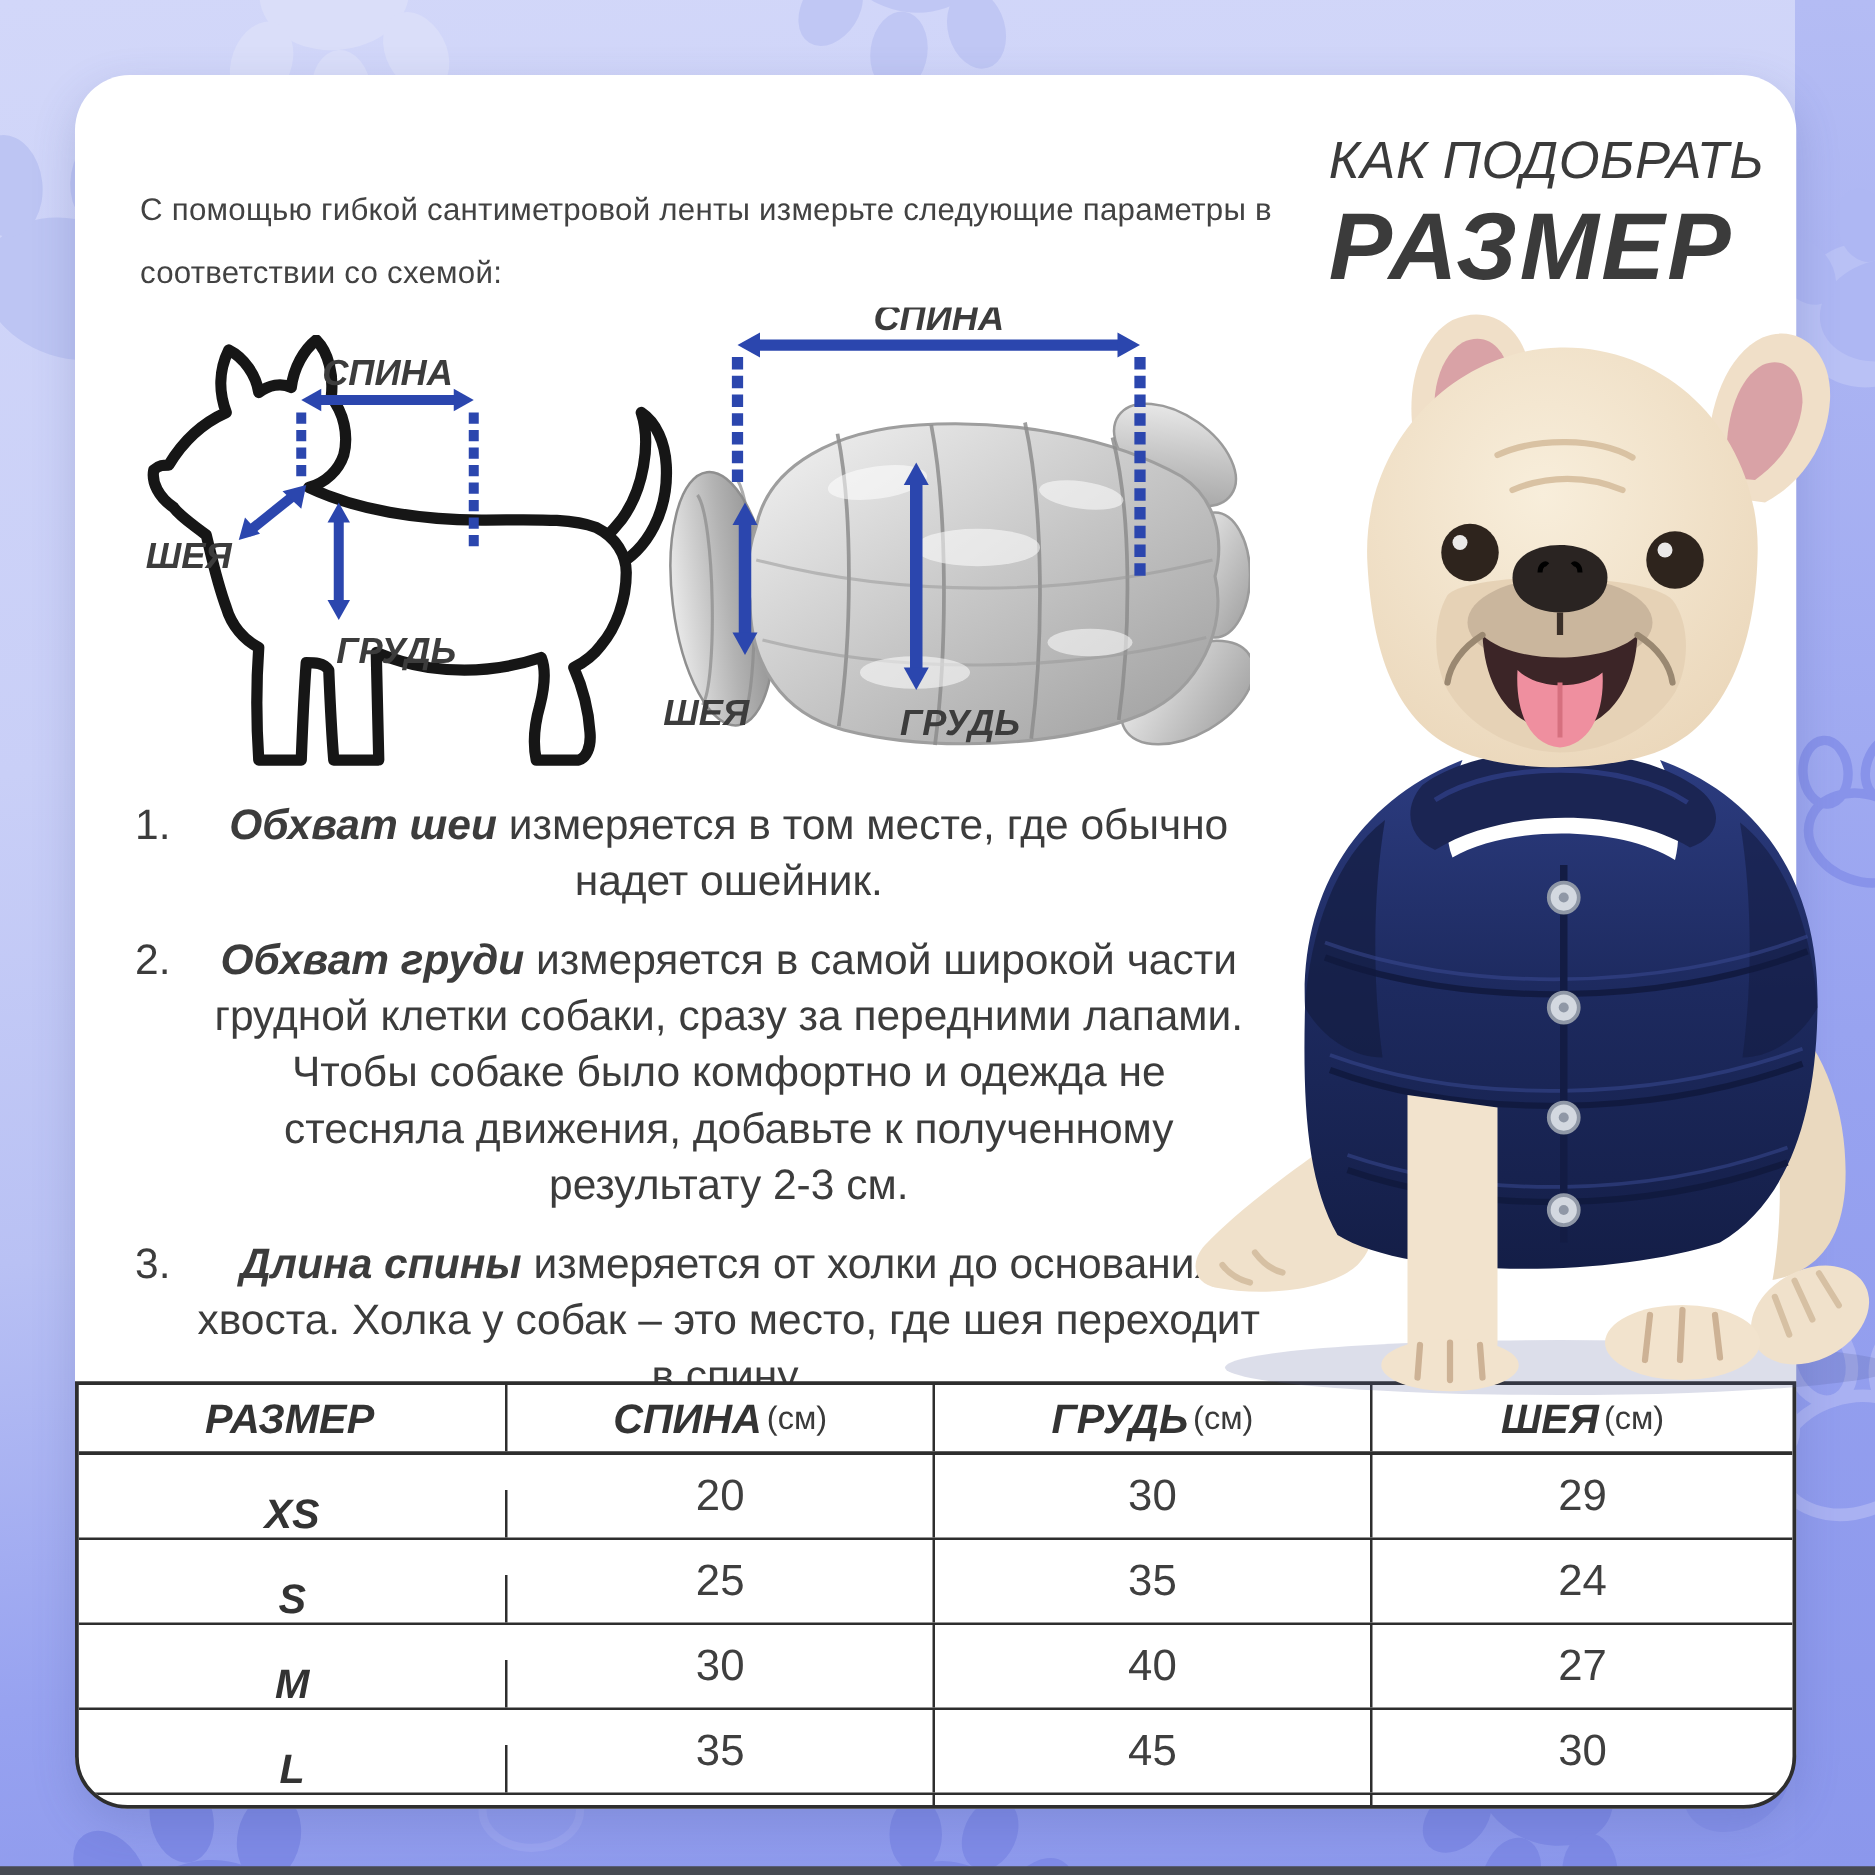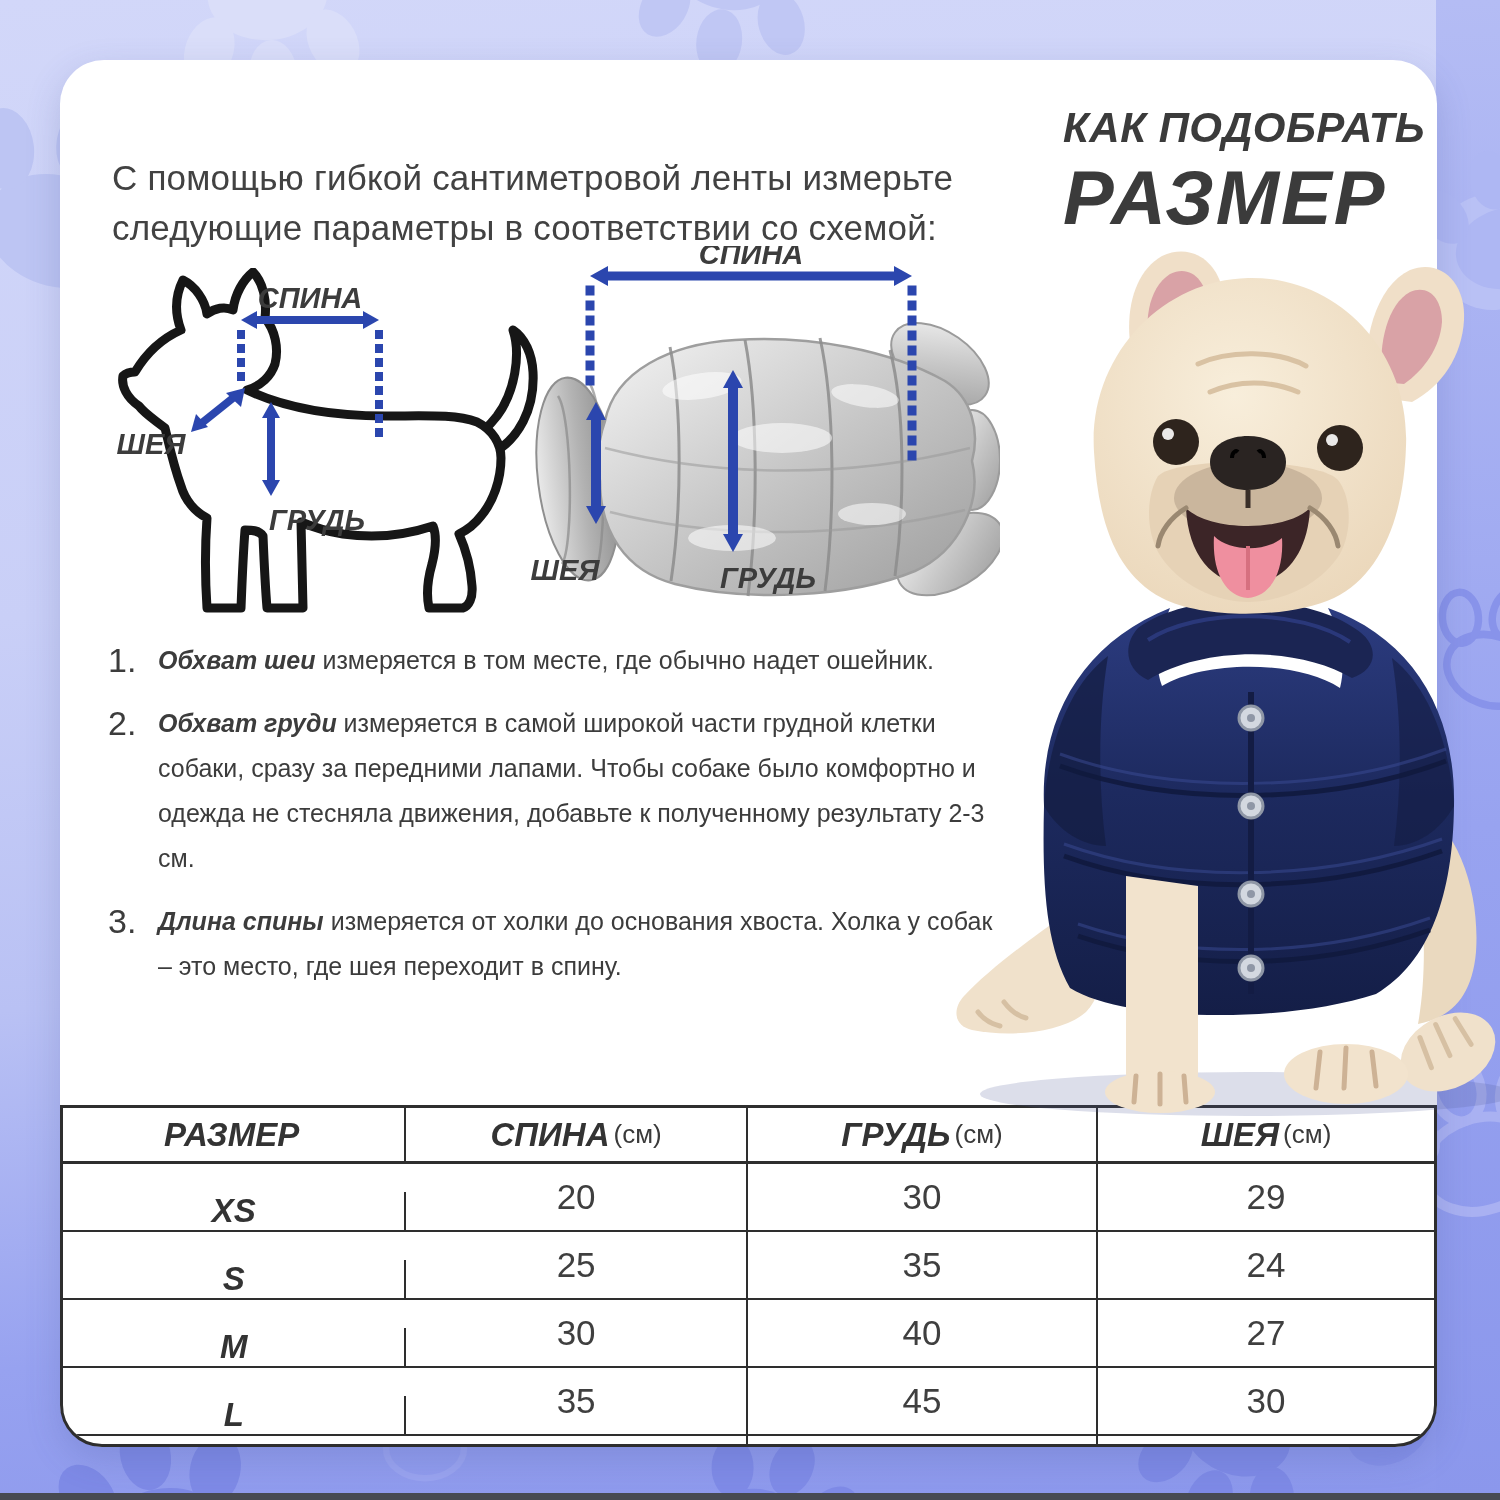--- a/index.html
+++ b/index.html
@@ -11,32 +11,32 @@
   .bg-right{position:absolute;top:0;right:0;width:64px;height:100%;
     background:linear-gradient(180deg,#b4bcf4 0%,#98a3f0 55%,#8b97ec 100%);}
   .bg-decor{position:absolute;left:0;top:0;width:1500px;height:1500px;pointer-events:none;}
   .card{
     position:absolute;left:60px;top:60px;width:1377px;height:1387px;
     background:#ffffff;border-radius:44px;
     box-shadow:0 12px 34px rgba(70,80,150,0.22);
   }
   .intro{
     position:absolute;left:52px;top:58px;width:910px;
-    font-size:35px;line-height:50px;color:#424242;letter-spacing:.2px;
+    font-size:25px;line-height:50px;color:#424242;letter-spacing:.2px;
   }
   .title{position:absolute;left:1003px;top:44px;width:330px;color:#3b3b3b;font-style:italic;}
-  .title .l1{display:block;font-size:42px;font-weight:700;letter-spacing:.5px;white-space:nowrap;}
+  .title .l1{display:block;font-size:42px;font-weight:400;letter-spacing:.5px;white-space:nowrap;}
   .title .l2{display:block;font-size:76px;font-weight:700;letter-spacing:2px;margin-top:2px;white-space:nowrap;}
   .diagram{position:absolute;}
   .dog-diagram{left:35px;top:208px;width:505px;height:365px;}
   .jacket-diagram{left:460px;top:186px;width:480px;height:370px;}
   .instructions{position:absolute;left:48px;top:578px;width:900px;margin:0;padding:0;list-style:none;}
   .instructions li{display:flex;margin-bottom:18px;color:#3c3c3c;}
   .instructions .num{width:50px;flex:none;font-size:34px;line-height:45px;}
-  .instructions .itext{flex:1;font-size:25px;line-height:45px;}
+  .instructions .itext{flex:1;font-size:34px;line-height:45px;text-align:center;}
   .instructions .term{font-weight:700;font-style:italic;}
   .sizes{
     position:absolute;left:0;right:0;bottom:0;height:342px;box-sizing:border-box;
     border:3px solid #2e2e2e;border-radius:0 0 42px 42px;overflow:hidden;
     display:flex;flex-direction:column;background:#fff;
   }
   .t-row{display:flex;flex:1;}
   .t-row.head{flex:none;height:53px;border-bottom:3px solid #2e2e2e;}
   .t-row:not(.head):not(:last-child){border-bottom:2.5px solid #2e2e2e;}
   .t-cell{display:flex;align-items:center;justify-content:center;box-sizing:border-box;}

